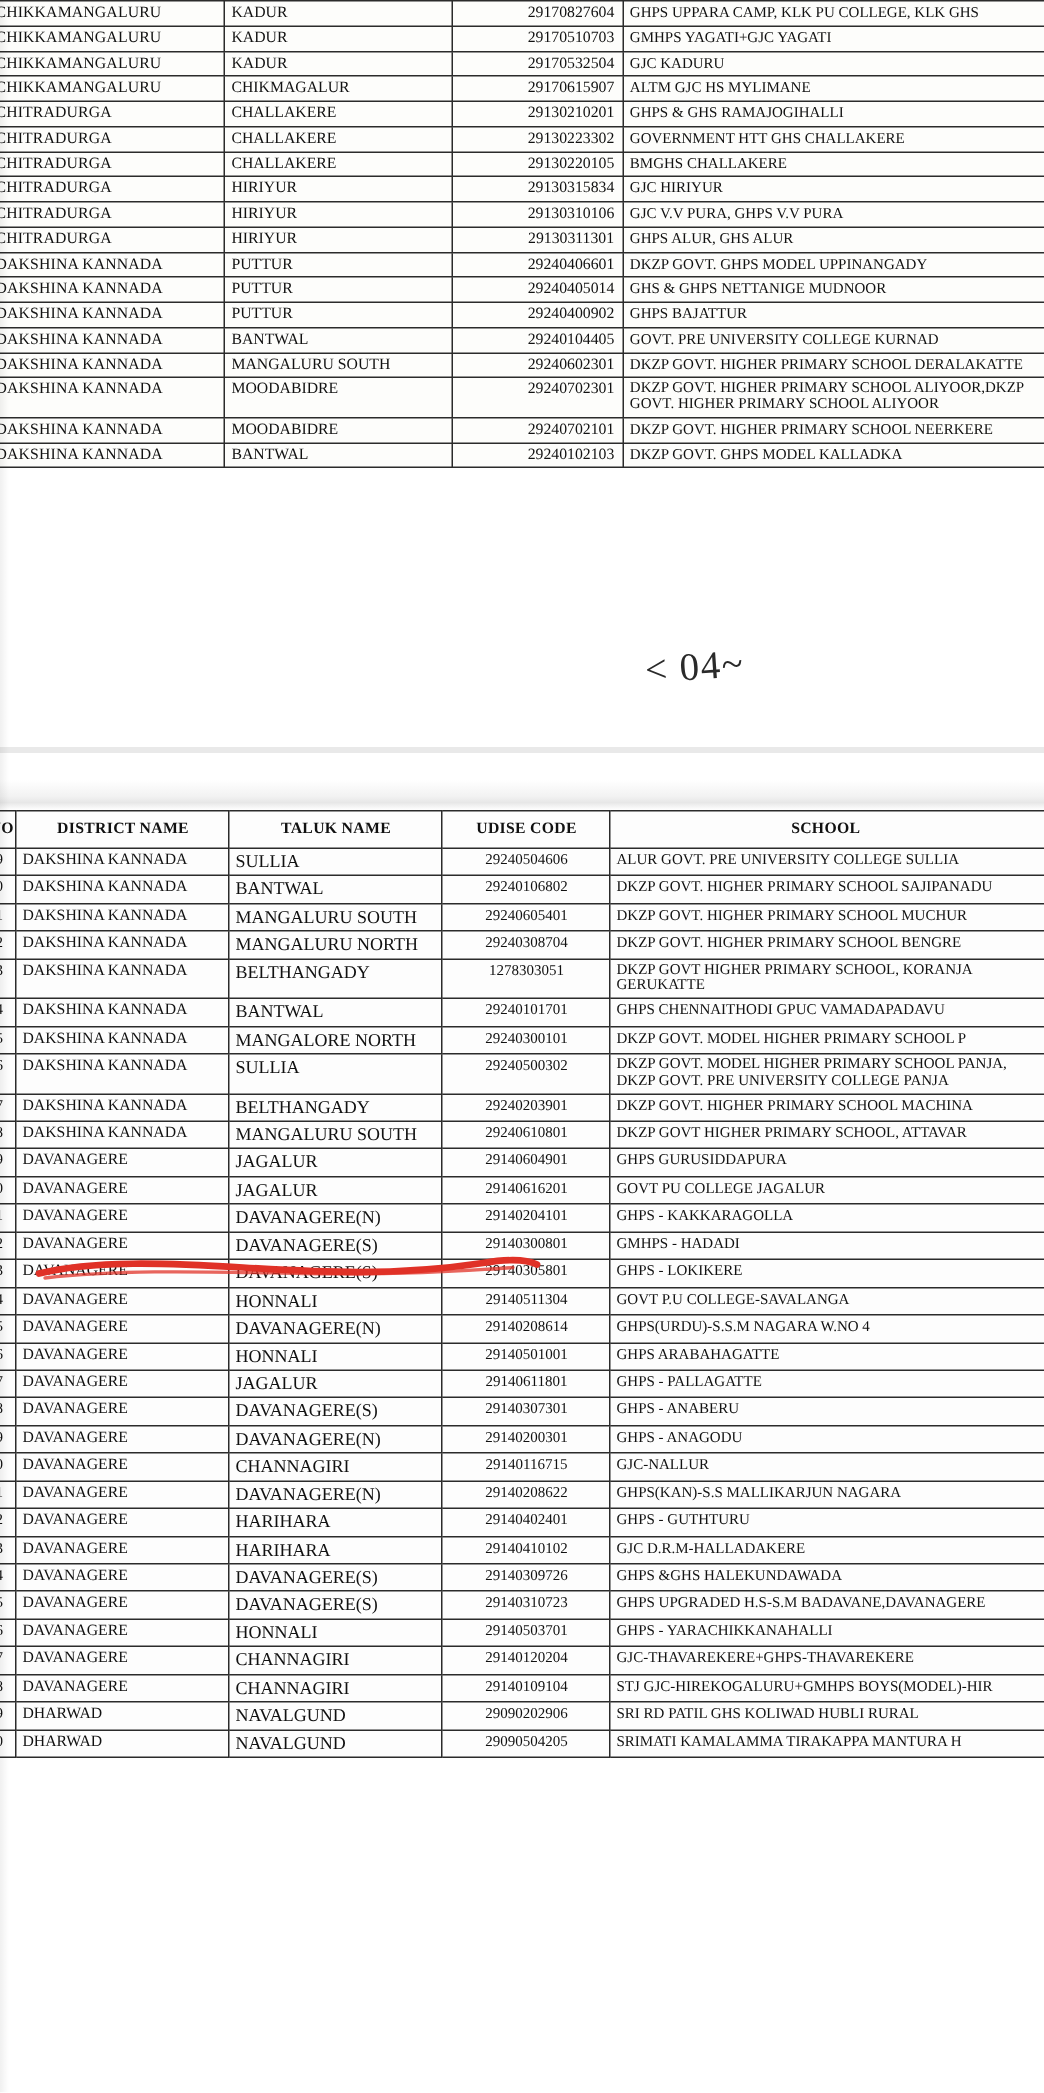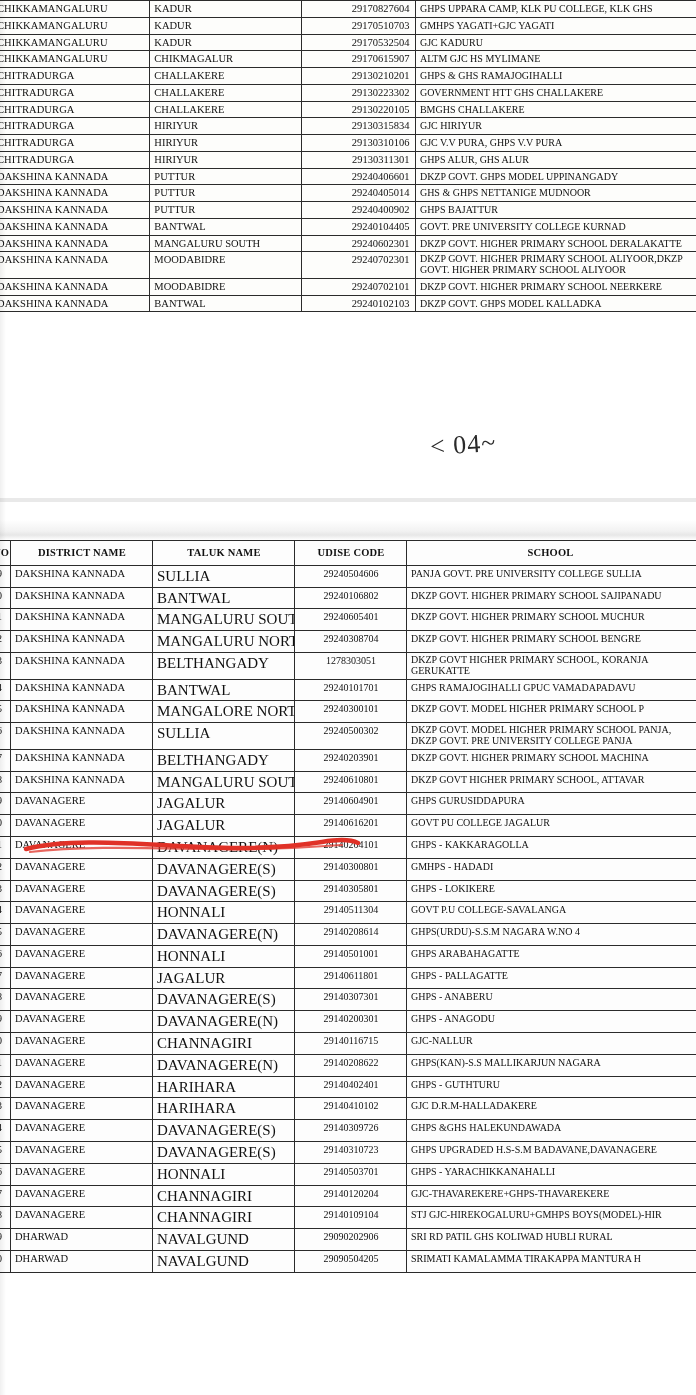--- a/index.html
+++ b/index.html
@@ -121,21 +121,21 @@
   .t2 col.c-taluk { width: 142px; }
   .t2 col.c-udise { width: 112px; }
   .t2 col.c-school { width: 290px; }
 
   .scan-bottom .clip {
     width: 708px;
     margin-left: -12px;
   }
   .t2 td.sl { text-align: center; font-size: 10px; padding-left: 1px; padding-right: 1px; }
   .t2 td.dist { font-size: 10.5px; }
-  .t2 td.taluk { font-size: 15px; }
+  .t2 td.taluk { font-size: 12px; }
   .t2 td.udise { text-align: center; font-size: 10px; }
   .t2 td.school { font-size: 10px; }
   .t2 td.two-line { white-space: normal; line-height: 1.08; }
   .t2 thead th { padding-top: 6px; padding-bottom: 6px; }
 
   .hdr-school { text-align: right; padding-right: 6px !important; }
 
   
   .red-mark {
     position: absolute;
@@ -305,21 +305,21 @@
             <th>UDISE CODE</th>
             <th class="hdr-school">SCHOOL</th>
           </tr>
         </thead>
         <tbody>
           <tr>
             <td class="sl">9</td>
             <td class="dist">DAKSHINA KANNADA</td>
             <td class="taluk">SULLIA</td>
             <td class="udise">29240504606</td>
-            <td class="school">PANJA GOVT. PRE UNIVERSITY COLLEGE SULLIA</td>
+            <td class="school">ALUR GOVT. PRE UNIVERSITY COLLEGE SULLIA</td>
           </tr>
           <tr>
             <td class="sl">0</td>
             <td class="dist">DAKSHINA KANNADA</td>
             <td class="taluk">BANTWAL</td>
             <td class="udise">29240106802</td>
             <td class="school">DKZP GOVT. HIGHER PRIMARY SCHOOL SAJIPANADU</td>
           </tr>
           <tr>
             <td class="sl">1</td>
@@ -340,21 +340,21 @@
             <td class="dist">DAKSHINA KANNADA</td>
             <td class="taluk">BELTHANGADY</td>
             <td class="udise">1278303051</td>
             <td class="school two-line">DKZP GOVT HIGHER PRIMARY SCHOOL, KORANJA GERUKATTE</td>
           </tr>
           <tr>
             <td class="sl">4</td>
             <td class="dist">DAKSHINA KANNADA</td>
             <td class="taluk">BANTWAL</td>
             <td class="udise">29240101701</td>
-            <td class="school">GHPS  RAMAJOGIHALLI   GPUC VAMADAPADAVU</td>
+            <td class="school">GHPS  CHENNAITHODI   GPUC VAMADAPADAVU</td>
           </tr>
           <tr>
             <td class="sl">5</td>
             <td class="dist">DAKSHINA KANNADA</td>
             <td class="taluk">MANGALORE NORTH</td>
             <td class="udise">29240300101</td>
             <td class="school">DKZP GOVT. MODEL  HIGHER PRIMARY SCHOOL P</td>
           </tr>
           <tr>
             <td class="sl">6</td>

